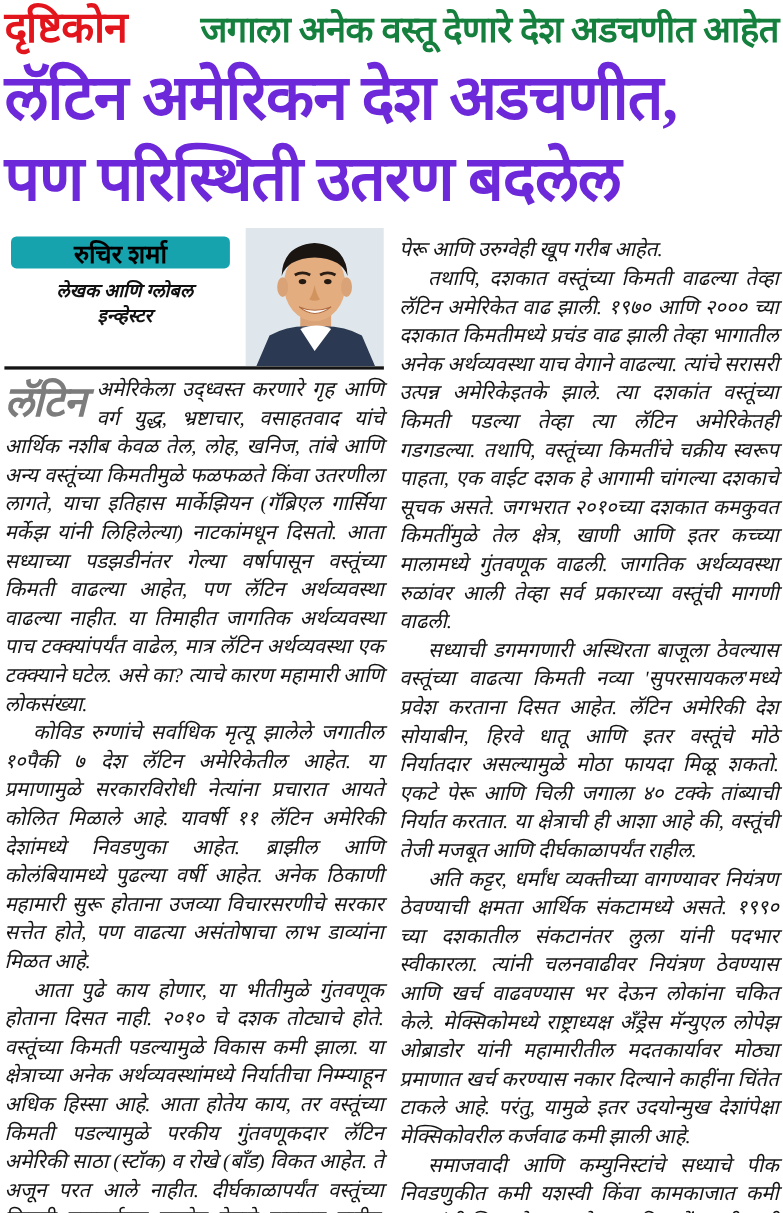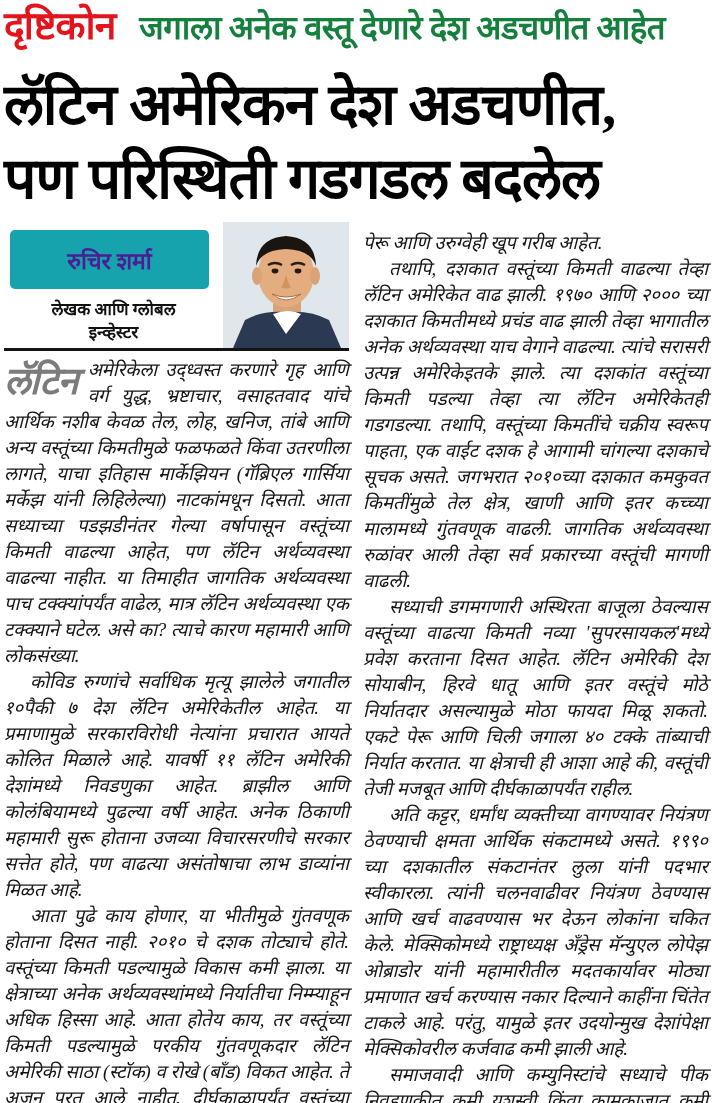--- a/index.html
+++ b/index.html
@@ -11,62 +11,64 @@
     overflow:hidden;
     font-family:"Liberation Serif","DejaVu Serif",serif;
     color:#161616;
     box-sizing:border-box;
     padding:6px 4px 0 4px;
   }
   
   .kicker-row{
     display:flex;align-items:baseline;gap:24px;
     white-space:nowrap;
+    justify-content:space-between;
   }
   .section-label{
     font-size:39px;font-weight:bold;
     color:#e2151c;
     letter-spacing:-1px;
     line-height:1.0;
   }
   .kicker{
     font-size:33px;font-weight:bold;color:#15803d;
     letter-spacing:-0.5px;line-height:1.0;
   }
   .headline{
-    margin:23px 0 6px 0;
-    font-size:57px;font-weight:bold;color:#000000;
+    margin:8px 0 6px 0;
+    font-size:57px;font-weight:bold;color:#6d28d9;
     line-height:1.30;
     letter-spacing:-1px;
   }
   .headline span{display:block;}
   
   .cols{
     display:flex;gap:14px;margin-top:2px;
   }
   .col{width:349px;box-sizing:border-box;}
   
   .author-box{
     display:flex;height:126px;position:relative;
   }
   .author-left{flex:1;padding-top:8px;}
   .author-banner{
     background:#16a3ae;
     border-radius:5px;
-    height:59px;
+    height:29px;
     margin:0 14px 0 6px;
     display:flex;align-items:center;justify-content:center;
-    color:#4c1d95;font-size:23px;font-weight:bold;
+    color:#000000;font-size:23px;font-weight:bold;
   }
   .author-role{
     margin-top:10px;
     text-align:center;
     font-size:17px;font-weight:bold;color:#111;
     line-height:1.35;
     padding:0 28px;
+    font-style:italic;
   }
   .author-photo{
     width:126px;height:126px;flex:none;
     overflow:hidden;position:relative;
   }
   .rule{
     border:none;border-top:3px solid #141414;
     margin:0 0 6px 0;
   }
   
@@ -95,21 +97,21 @@
 
 <div class="page">
 
   <div class="kicker-row">
     <span class="section-label">दृष्टिकोन</span>
     <span class="kicker">जगाला अनेक वस्तू देणारे देश अडचणीत आहेत</span>
   </div>
 
   <div class="headline">
     <span>लॅटिन अमेरिकन देश अडचणीत,</span>
-    <span>पण परिस्थिती गडगडल बदलेल</span>
+    <span>पण परिस्थिती उतरण बदलेल</span>
   </div>
 
   <div class="cols">
 
     <div class="col col-left">
 
       <div class="author-box">
         <div class="author-left">
           <div class="author-banner">
             <span>रुचिर शर्मा</span>

